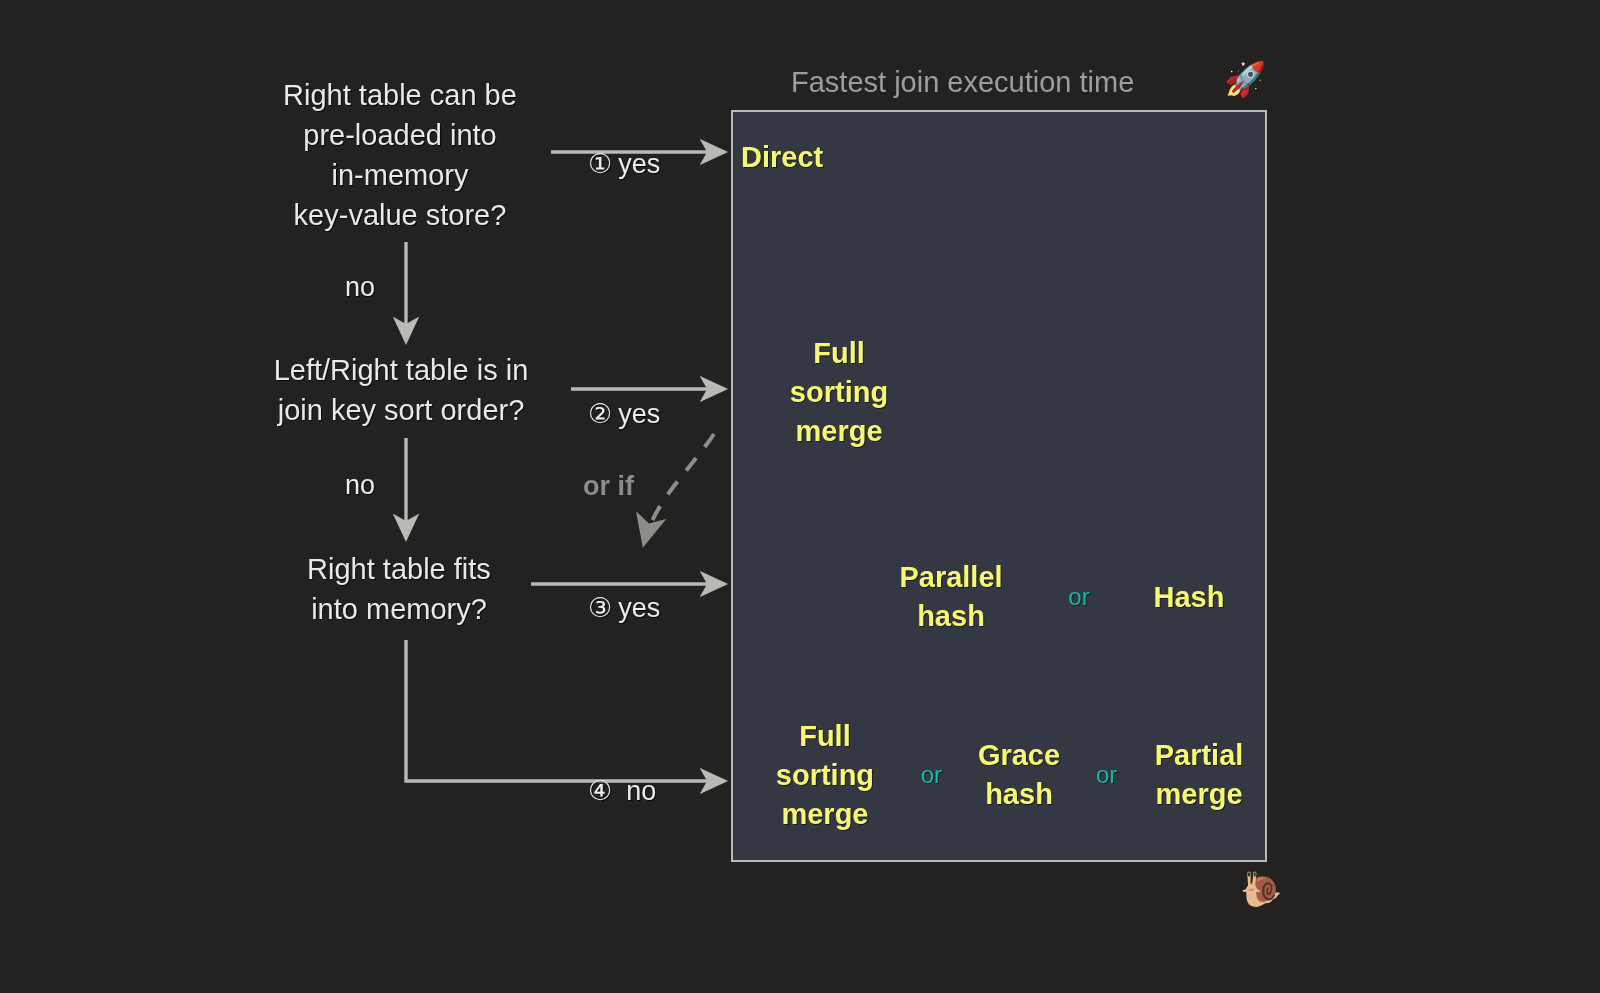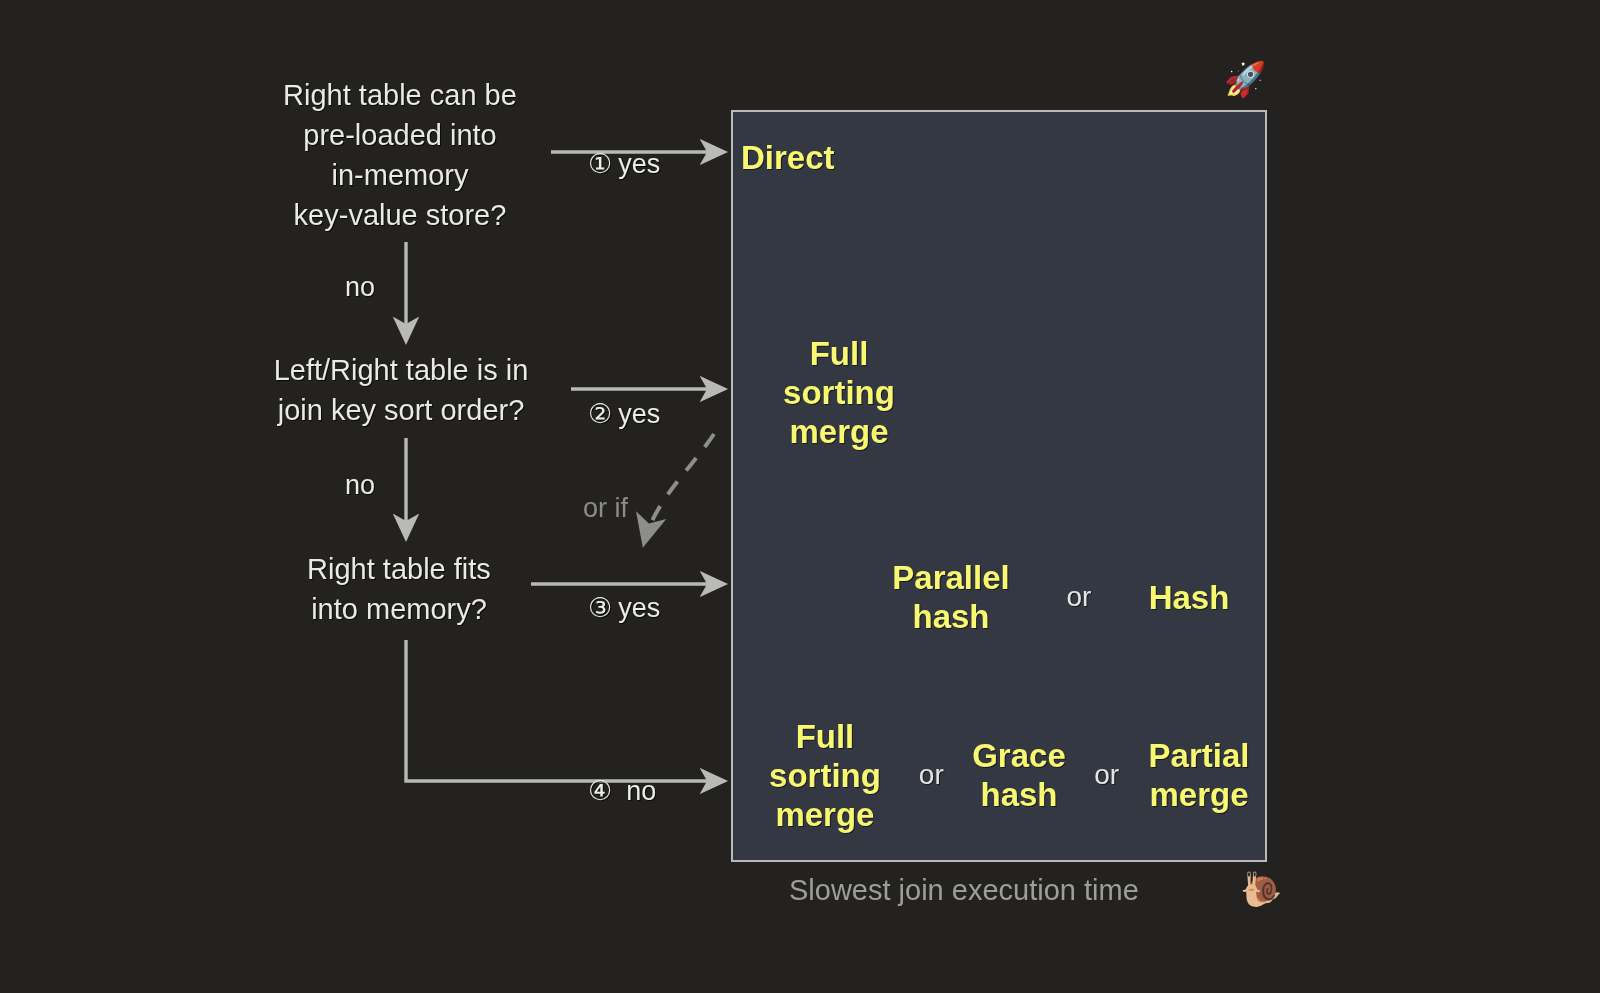--- a/index.html
+++ b/index.html
@@ -83,32 +83,32 @@
   
   .result-row {
     position: absolute;
     display: flex;
     align-items: center;
     box-sizing: border-box;
   }
   .res {
     color: #f9f871;
     font-weight: bold;
-    font-size: 33px;
+    font-size: 29px;
     line-height: 39px;
     text-align: center;
     font-family: "Liberation Sans", sans-serif;
     text-shadow: 1px 1px 0 rgba(0,0,0,0.55);
     white-space: pre-line;
   }
   .res.left-al { text-align: left; }
   .orword {
-    color: #e5e5e5;
+    color: #14b8a6;
     font-weight: normal;
-    font-size: 28px;
+    font-size: 24px;
     font-family: "Liberation Sans", sans-serif;
     text-shadow: 1px 1px 0 rgba(0,0,0,0.55);
     white-space: nowrap;
   }
 </style>
 </head>
 <body>
 
 <div id="root">
 
@@ -153,36 +153,37 @@
   </div>
 
   <div class="edge-label" style="left:345px; top:272px;">
     <span>no</span>
   </div>
 
   <div class="edge-label" style="left:588px; top:398px;">
     <span class="circled">②</span><span>yes</span>
   </div>
 
-  <div class="edge-label muted" style="left:583px; top:493px;">
+  <div class="edge-label muted" style="left:583px; top:471px;font-weight:bold;">
     <span>or if</span>
   </div>
 
   <div class="edge-label" style="left:345px; top:470px;">
     <span>no</span>
   </div>
 
   <div class="edge-label" style="left:588px; top:592px;">
     <span class="circled">③</span><span>yes</span>
   </div>
 
   <div class="edge-label" style="left:588px; top:775px;">
     <span class="circled">④</span><span style="margin-left:8px;">no</span>
   </div>
 
+  <div class="cap" style="left:791px; top:66px;">Fastest join execution time</div>
   <div class="cap-emoji" style="left:1224px; top:62px;">🚀</div>
 
   <div id="panel">
 
     <div class="result-row" style="left:0px; top:22px; width:536px; height:46px; justify-content:flex-start; padding-left:8px;">
       <div class="res left-al" style="width:196px;">Direct</div>
     </div>
 
     <div class="result-row" style="left:0px; top:220px; width:536px; height:120px; justify-content:flex-start; padding-left:8px;">
       <div class="res" style="width:196px;">Full
@@ -204,16 +205,15 @@
       <div class="orword" style="width:48px; text-align:center;">or</div>
       <div class="res" style="width:140px;">Grace
 hash</div>
       <div class="orword" style="width:48px; text-align:center;">or</div>
       <div class="res" style="width:150px;">Partial
 merge</div>
     </div>
 
   </div>
 
-  <div class="cap" style="left:789px; top:874px;">Slowest join execution time</div>
   <div class="cap-emoji" style="left:1240px; top:872px;">🐌</div>
 
 </div>
 
 </body></html>

